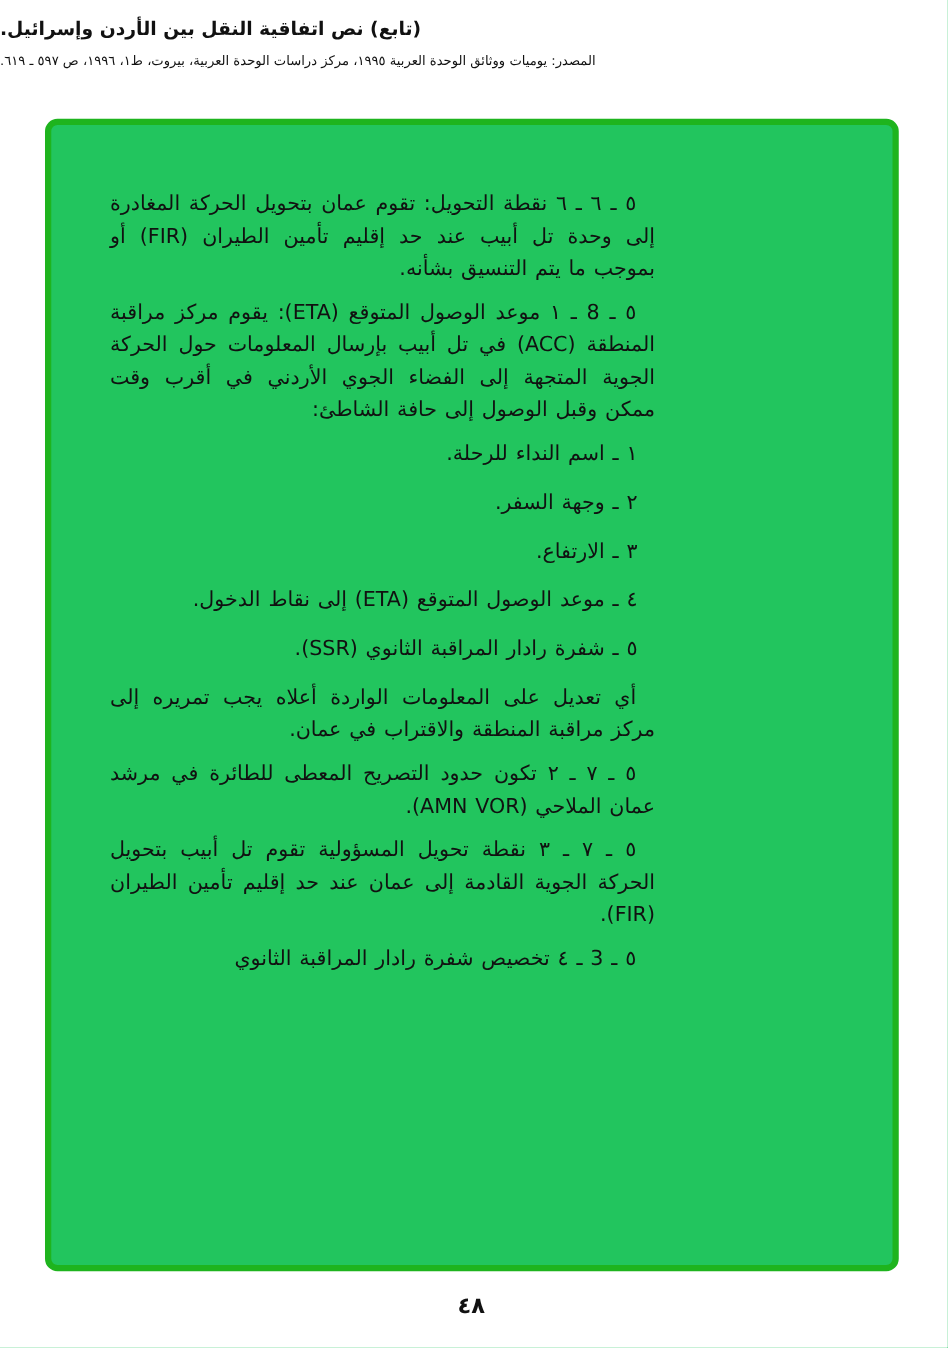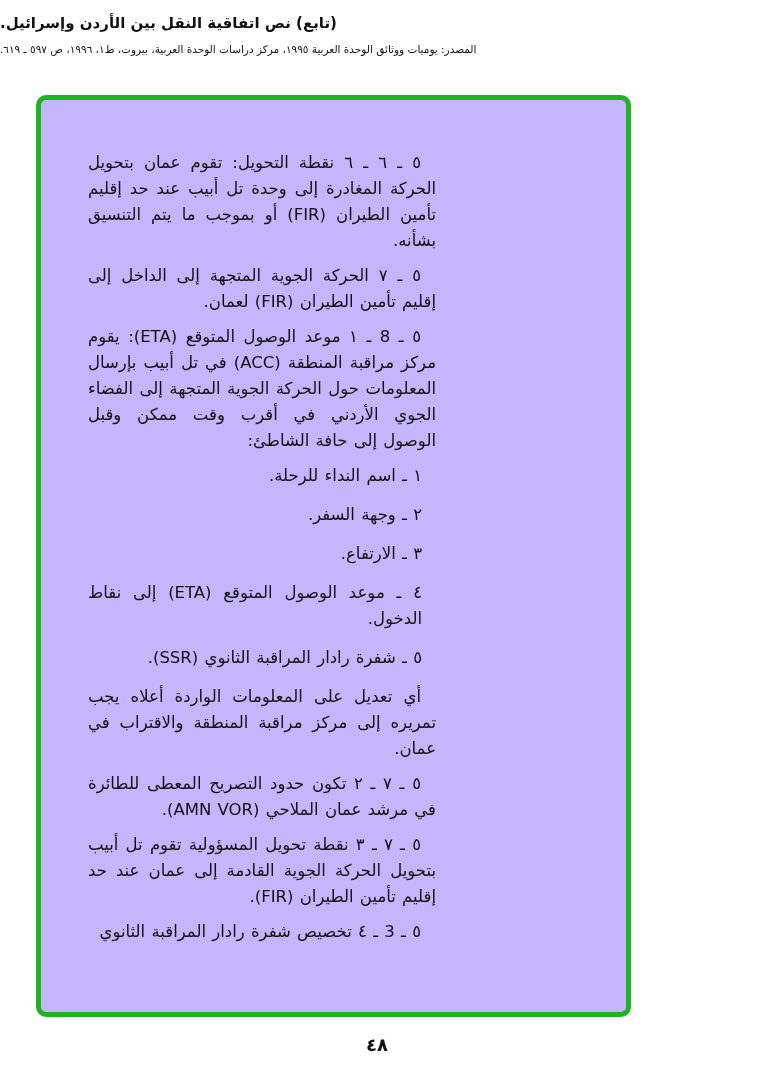--- a/index.html
+++ b/index.html
@@ -31,26 +31,26 @@
   .doc-source {
     font-size: 10.5px;
     font-weight: normal;
     margin-top: 11px;
     letter-spacing: 0.1px;
   }
   .green-frame {
     position: absolute;
     left: 36px;
     top: 95px;
-    width: 595px;
+    width: 683px;
     height: 922px;
     box-sizing: border-box;
     border: 5px solid #1eb41e;
     border-radius: 10px;
-    background: #c4b5fd;
+    background: #22c55e;
   }
   .text-column {
     direction: rtl;
     margin: 50px 190px 0 47px;
     font-size: 16.5px;
     line-height: 26px;
   }
   .para {
     direction: rtl;
     text-align: justify;
@@ -79,21 +79,20 @@
 <body>
 
 <div class="doc-header">
   <div class="doc-title">(تابع) نص اتفاقية النقل بين الأردن وإسرائيل.</div>
   <div class="doc-source">المصدر: يوميات ووثائق الوحدة العربية ١٩٩٥،  مركز دراسات الوحدة العربية، بيروت، ط١، ١٩٩٦، ص ٥٩٧ ـ ٦١٩.</div>
 </div>
 
 <div class="green-frame">
   <div class="text-column" id="text-column">
       <div class="para clause">٥ ـ ٦ ـ ٦ نقطة التحويل: تقوم عمان بتحويل الحركة المغادرة إلى وحدة تل أبيب عند حد إقليم تأمين الطيران (FIR) أو بموجب ما يتم التنسيق بشأنه.</div>
-      <div class="para clause">٥ ـ ٧ الحركة الجوية المتجهة إلى الداخل إلى إقليم تأمين الطيران (FIR) لعمان.</div>
       <div class="para clause">٥ ـ 8 ـ ١ موعد الوصول المتوقع (ETA): يقوم مركز مراقبة المنطقة (ACC) في تل أبيب بإرسال المعلومات حول الحركة الجوية المتجهة إلى الفضاء الجوي الأردني في أقرب وقت ممكن وقبل الوصول إلى حافة الشاطئ:</div>
       <div class="para item">١ ـ اسم النداء للرحلة.</div>
       <div class="para item">٢ ـ وجهة السفر.</div>
       <div class="para item">٣ ـ الارتفاع.</div>
       <div class="para item">٤ ـ موعد الوصول المتوقع (ETA) إلى نقاط الدخول.</div>
       <div class="para item">٥ ـ شفرة رادار المراقبة الثانوي (SSR).</div>
       <div class="para clause">أي تعديل على المعلومات الواردة أعلاه يجب تمريره إلى مركز مراقبة المنطقة والاقتراب في عمان.</div>
       <div class="para clause">٥ ـ ٧ ـ ٢ تكون حدود التصريح المعطى للطائرة في مرشد عمان الملاحي (AMN VOR).</div>
       <div class="para clause">٥ ـ ٧ ـ ٣ نقطة تحويل المسؤولية تقوم تل أبيب بتحويل الحركة الجوية القادمة إلى عمان عند حد إقليم تأمين الطيران (FIR).</div>
       <div class="para clause">٥ ـ 3 ـ ٤ تخصيص شفرة رادار المراقبة الثانوي</div>

